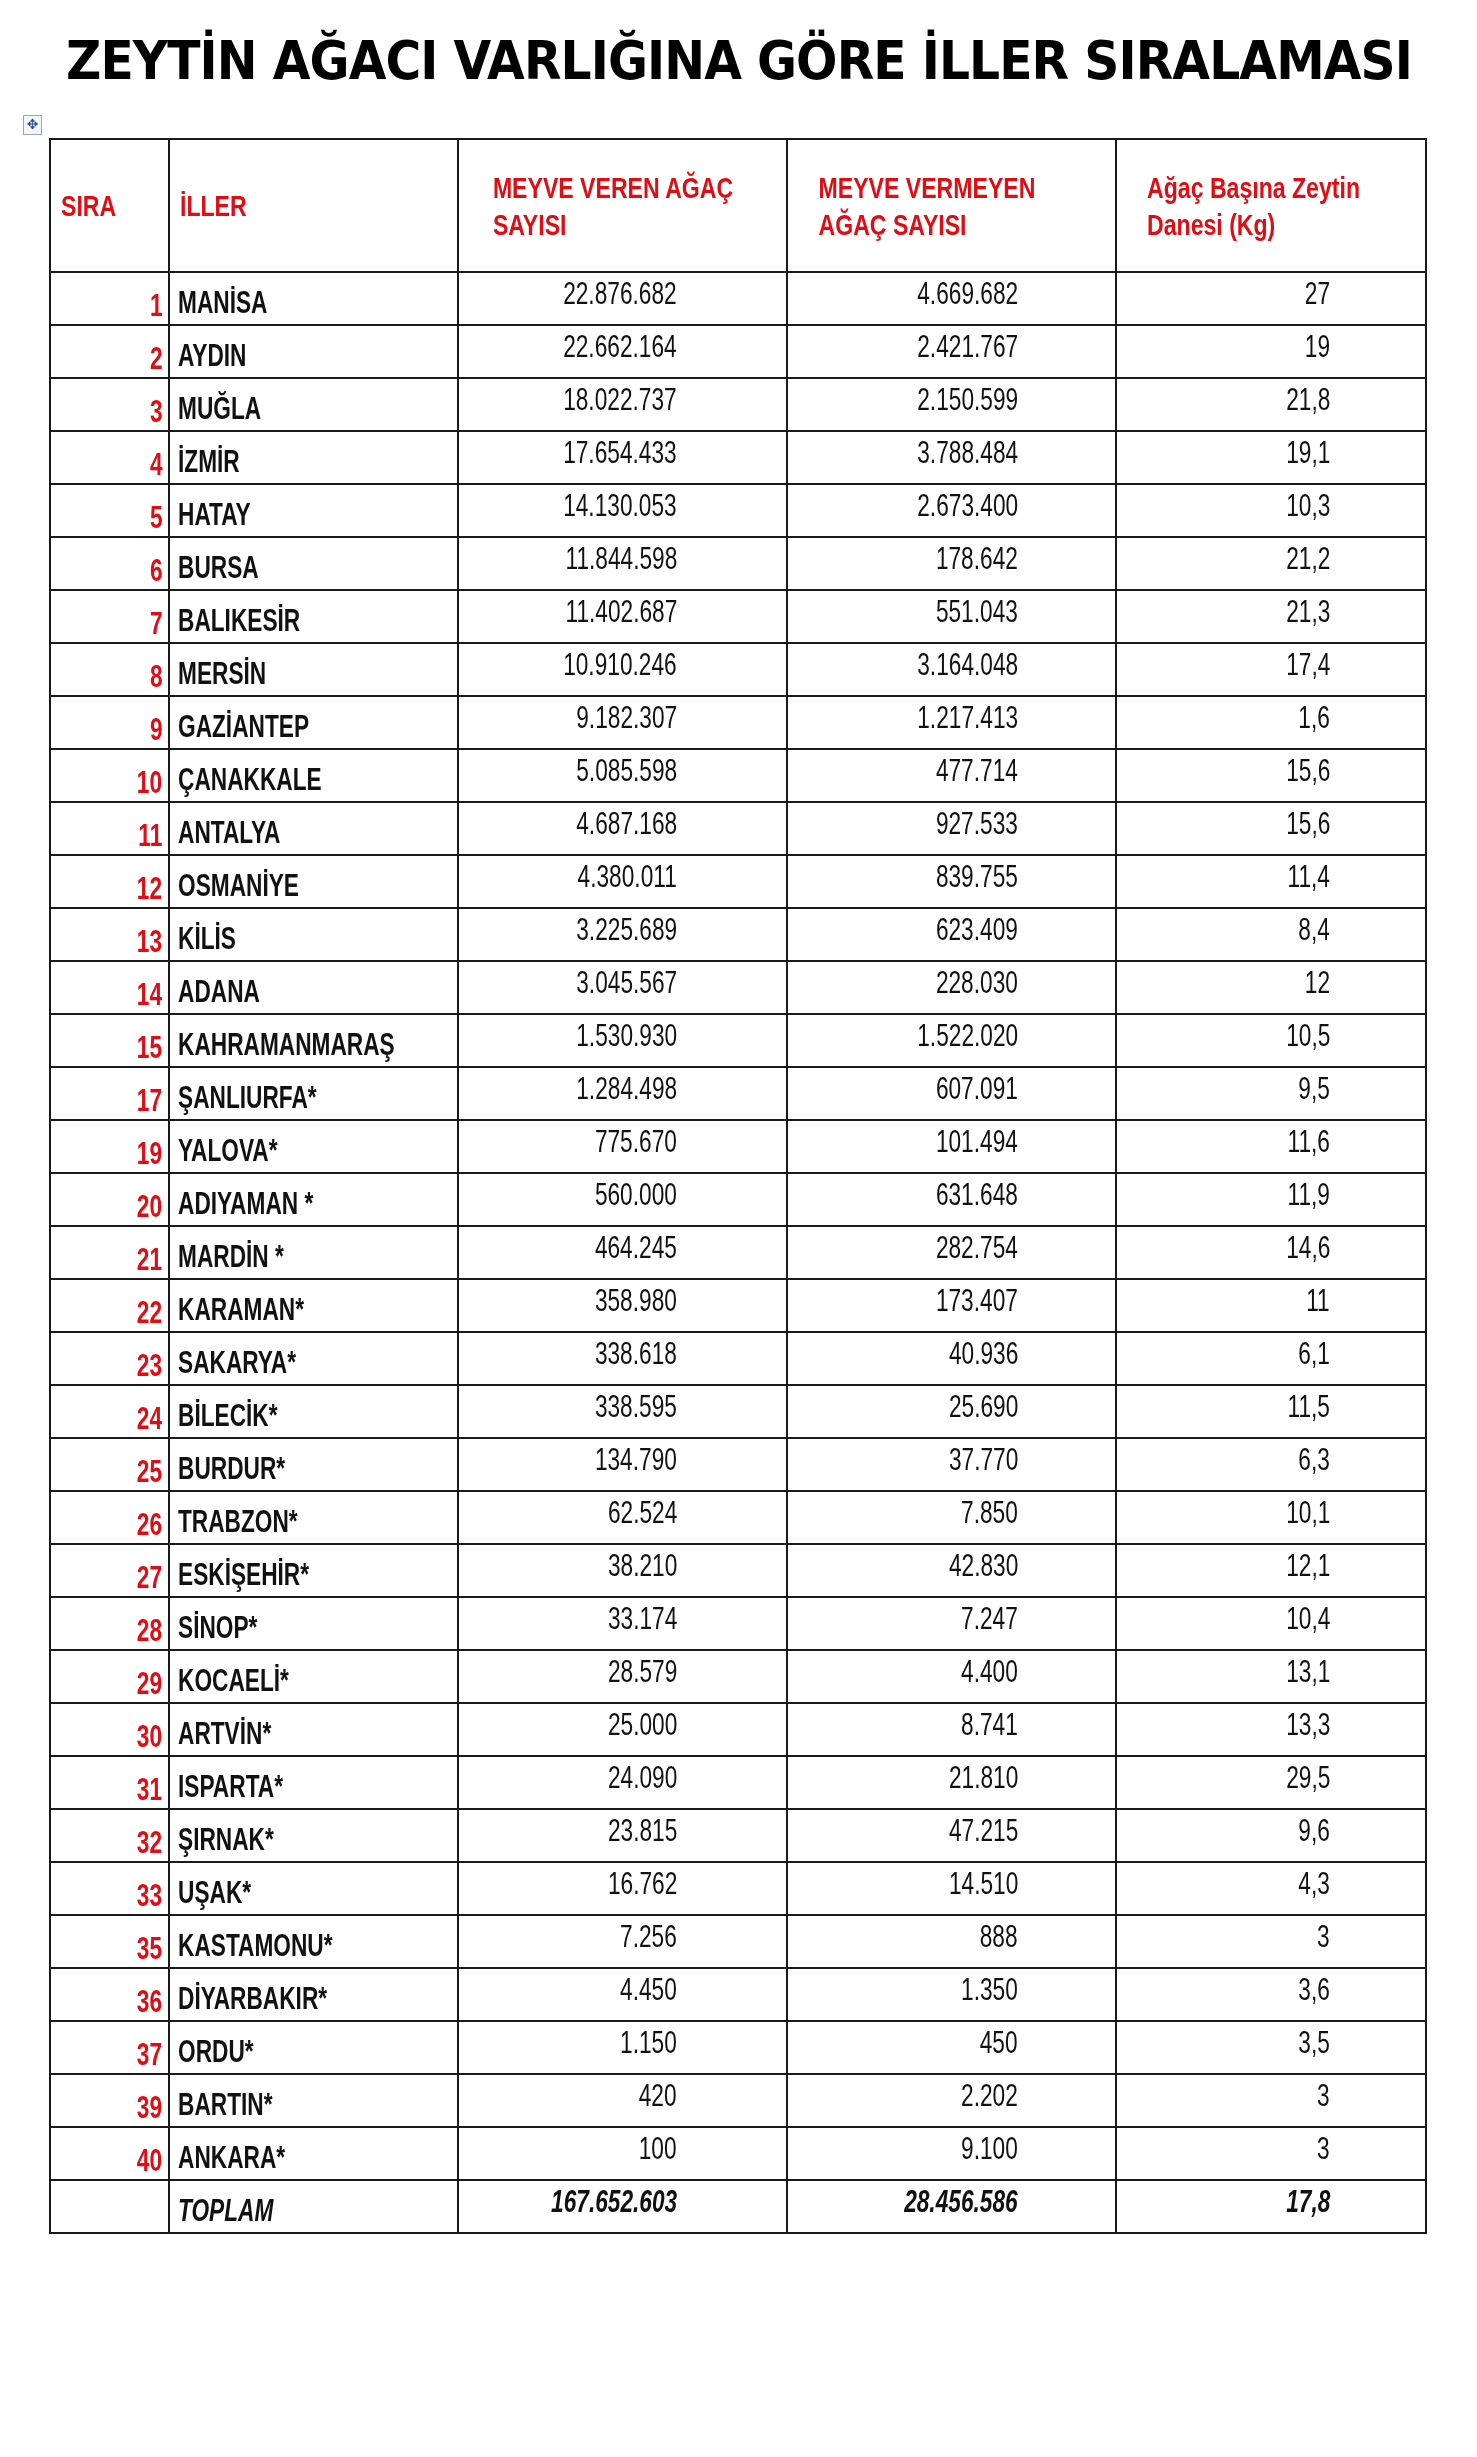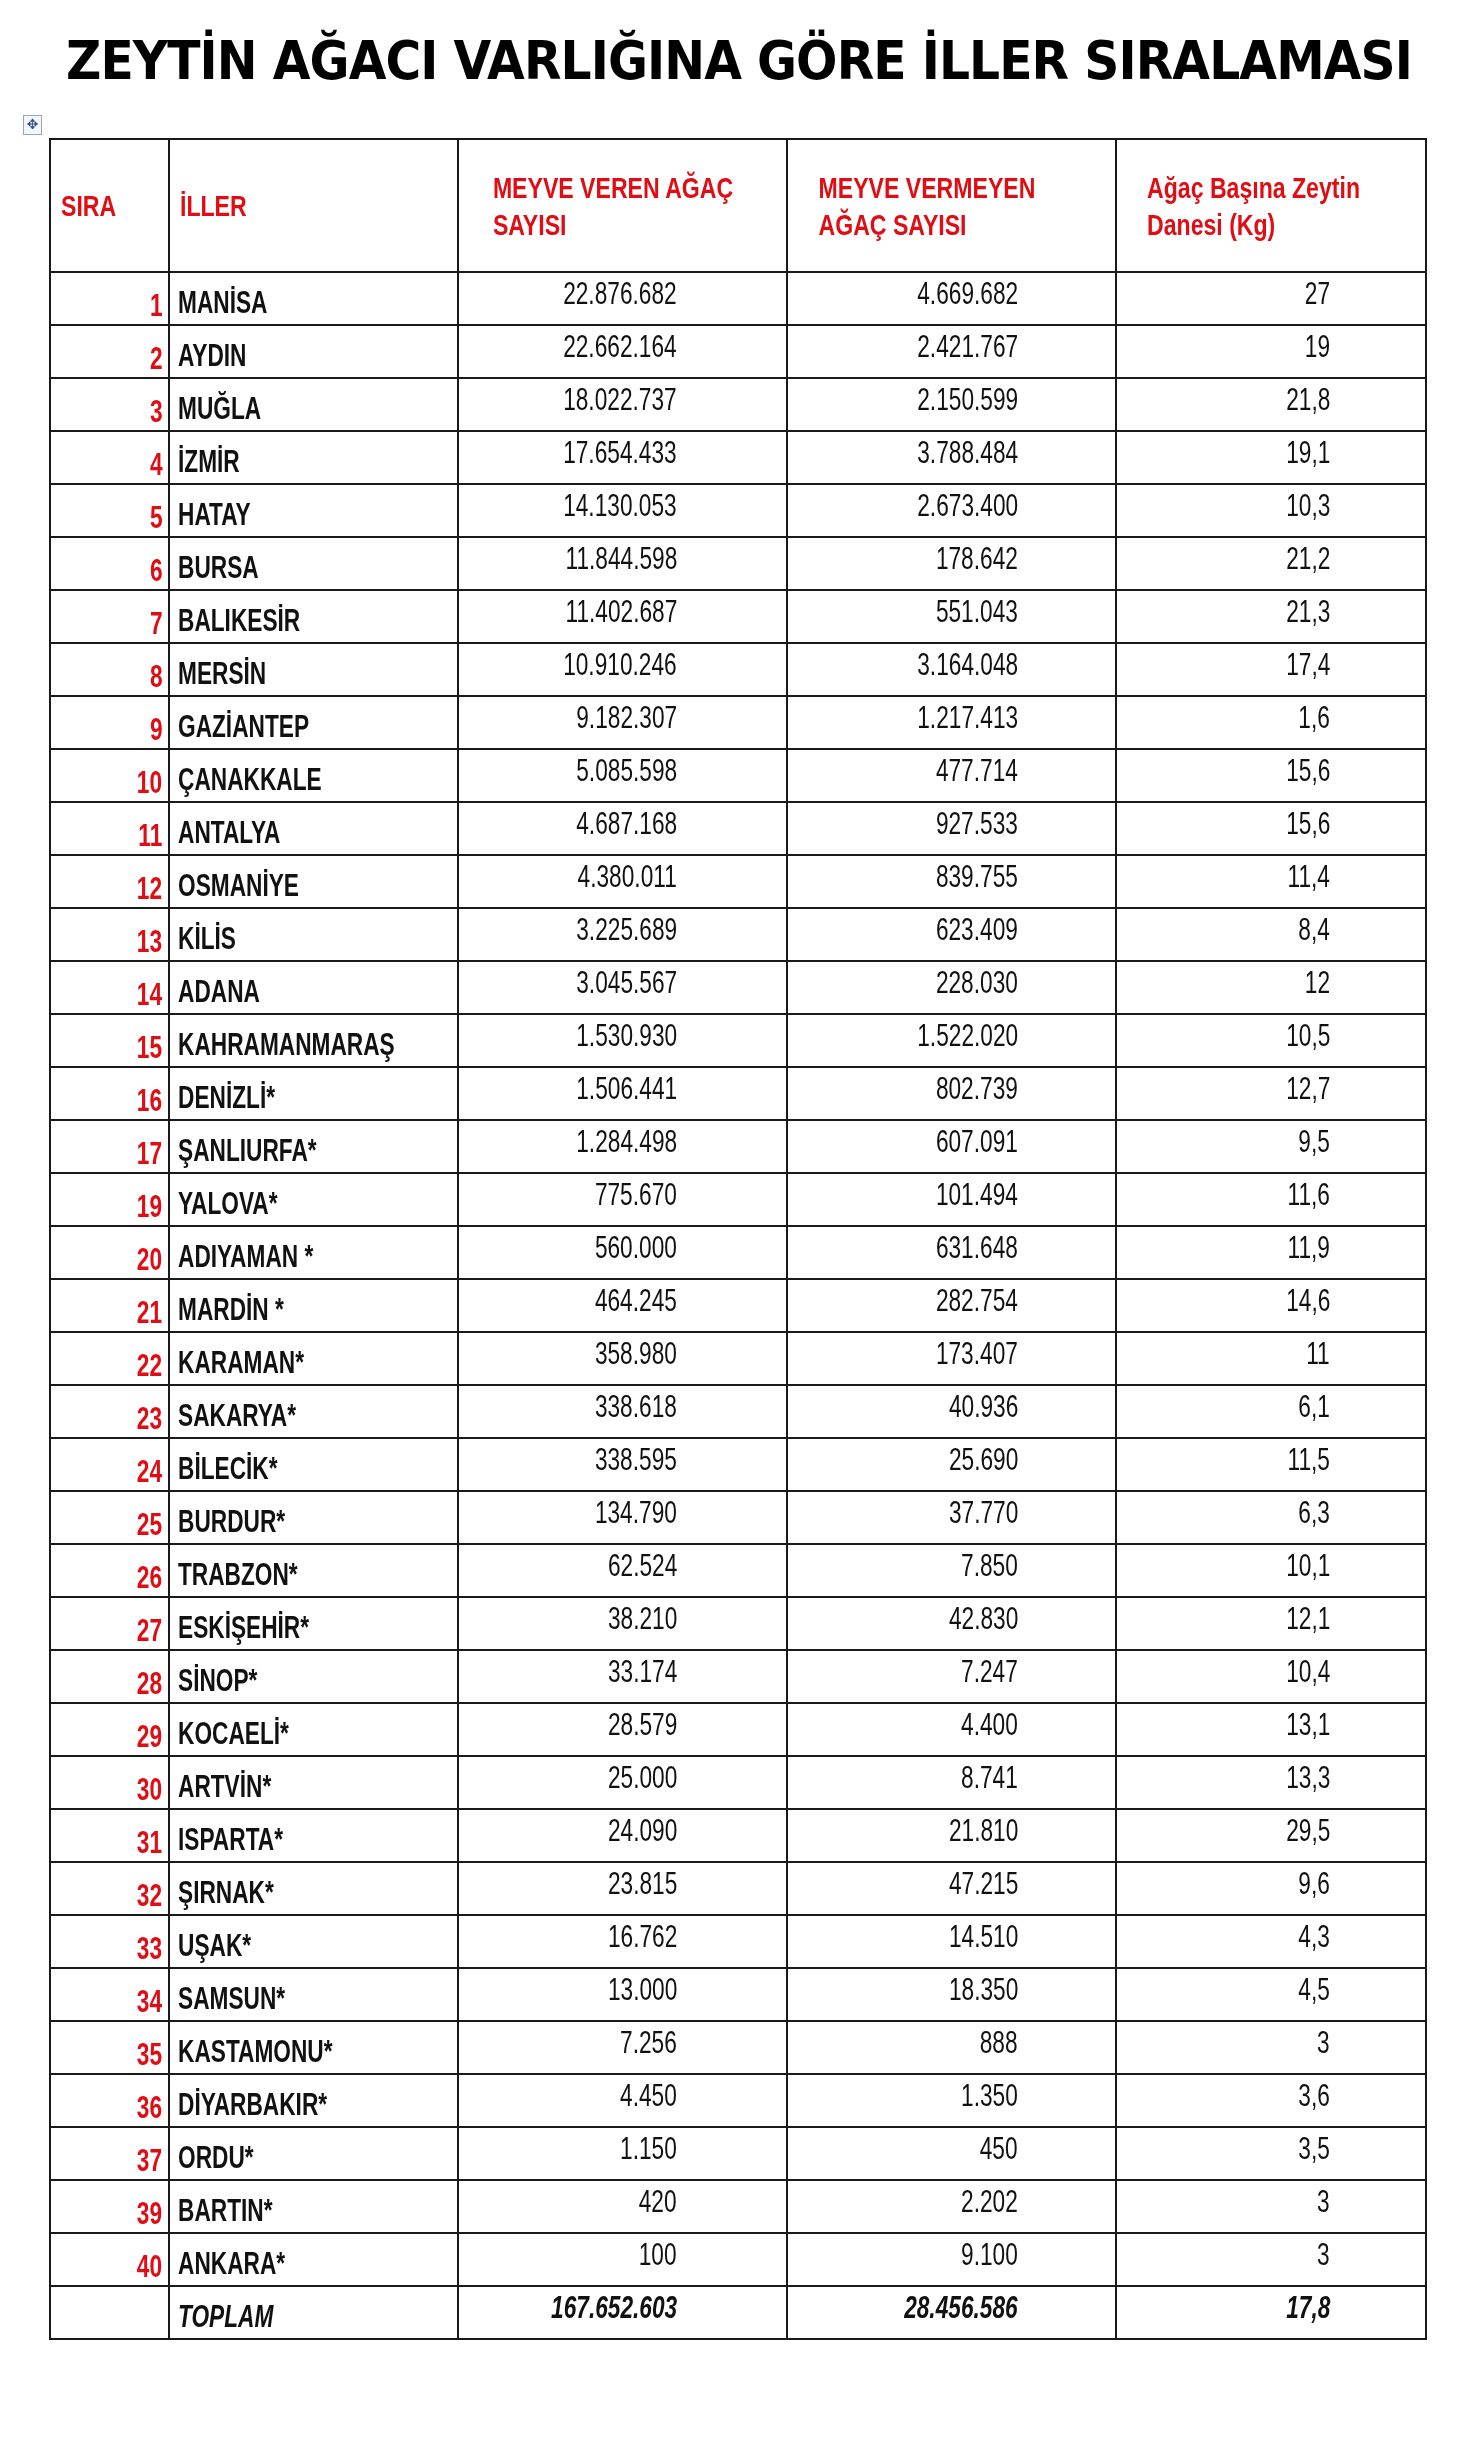--- a/index.html
+++ b/index.html
@@ -156,27 +156,20 @@
         <td class="num n3"><span class="t">12</span></td>
       </tr>
       <tr>
         <td class="rank"><span class="t">15</span></td>
         <td class="name"><span class="t">KAHRAMANMARAŞ</span></td>
         <td class="num n1"><span class="t">1.530.930</span></td>
         <td class="num n2"><span class="t">1.522.020</span></td>
         <td class="num n3"><span class="t">10,5</span></td>
       </tr>
       <tr>
-        <td class="rank"><span class="t">16</span></td>
-        <td class="name"><span class="t">DENİZLİ*</span></td>
-        <td class="num n1"><span class="t">1.506.441</span></td>
-        <td class="num n2"><span class="t">802.739</span></td>
-        <td class="num n3"><span class="t">12,7</span></td>
-      </tr>
-      <tr>
         <td class="rank"><span class="t">17</span></td>
         <td class="name"><span class="t">ŞANLIURFA*</span></td>
         <td class="num n1"><span class="t">1.284.498</span></td>
         <td class="num n2"><span class="t">607.091</span></td>
         <td class="num n3"><span class="t">9,5</span></td>
       </tr>
       <tr>
         <td class="rank"><span class="t">19</span></td>
         <td class="name"><span class="t">YALOVA*</span></td>
         <td class="num n1"><span class="t">775.670</span></td>
@@ -273,27 +266,20 @@
         <td class="num n1"><span class="t">23.815</span></td>
         <td class="num n2"><span class="t">47.215</span></td>
         <td class="num n3"><span class="t">9,6</span></td>
       </tr>
       <tr>
         <td class="rank"><span class="t">33</span></td>
         <td class="name"><span class="t">UŞAK*</span></td>
         <td class="num n1"><span class="t">16.762</span></td>
         <td class="num n2"><span class="t">14.510</span></td>
         <td class="num n3"><span class="t">4,3</span></td>
-      </tr>
-      <tr>
-        <td class="rank"><span class="t">34</span></td>
-        <td class="name"><span class="t">SAMSUN*</span></td>
-        <td class="num n1"><span class="t">13.000</span></td>
-        <td class="num n2"><span class="t">18.350</span></td>
-        <td class="num n3"><span class="t">4,5</span></td>
       </tr>
       <tr>
         <td class="rank"><span class="t">35</span></td>
         <td class="name"><span class="t">KASTAMONU*</span></td>
         <td class="num n1"><span class="t">7.256</span></td>
         <td class="num n2"><span class="t">888</span></td>
         <td class="num n3"><span class="t">3</span></td>
       </tr>
       <tr>
         <td class="rank"><span class="t">36</span></td>

